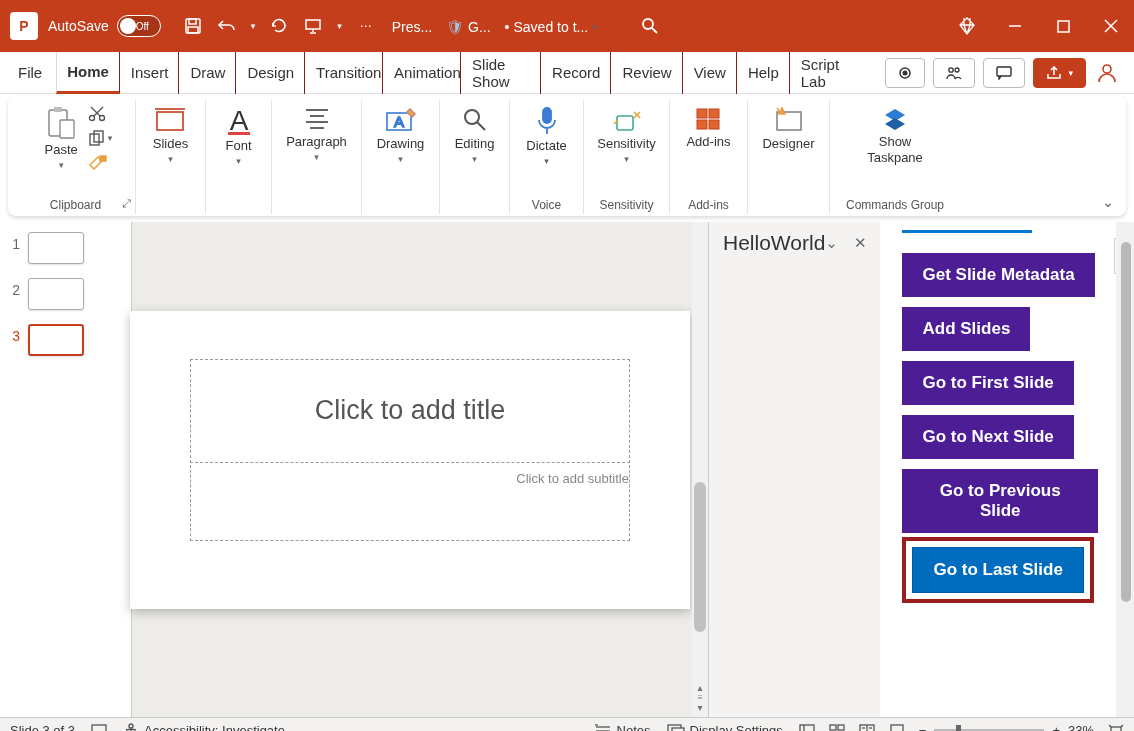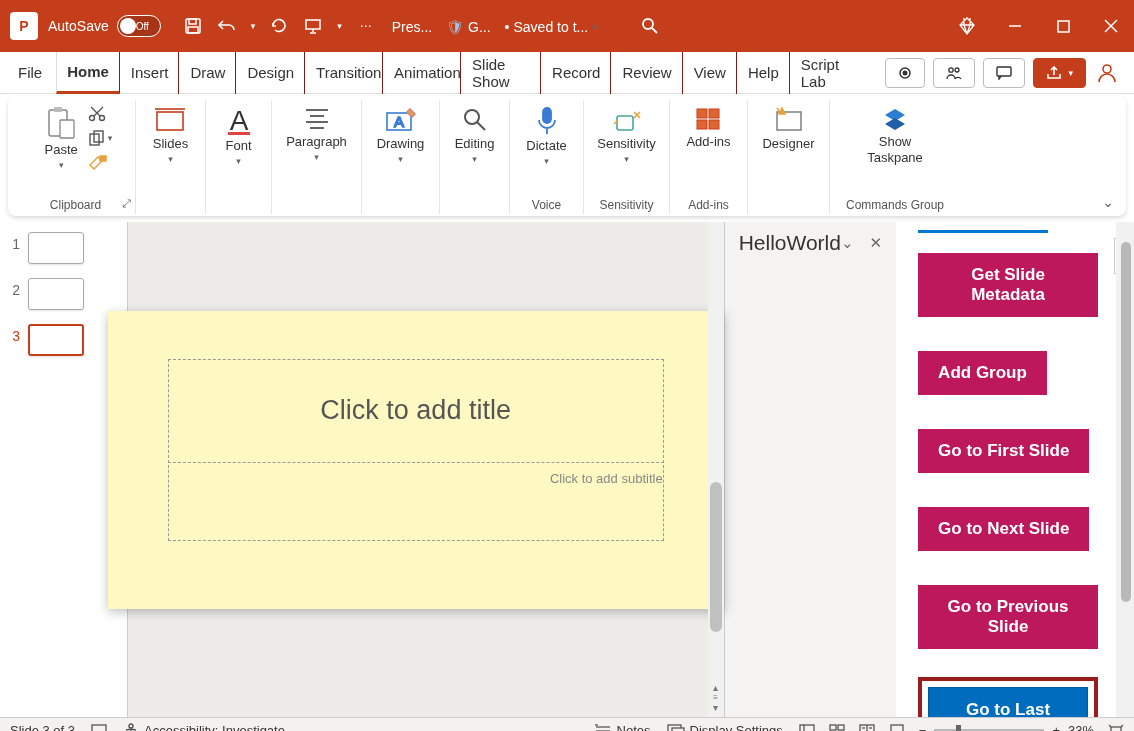--- a/index.html
+++ b/index.html
@@ -38,30 +38,30 @@
   .thumbrail{width:132px;background:#fff;border-right:1px solid #ccc;padding:10px 6px;overflow:auto}
   .thumb-row{display:flex;align-items:flex-start;gap:8px;margin-bottom:14px}
   .thumb-num{width:14px;text-align:right;font-size:14px;color:#666;padding-top:4px}
   .thumb-row.sel .thumb-num{color:#c43e1c}
   .thumb{width:56px;height:32px;border:1px solid #aaa;background:#fff;border-radius:3px;box-shadow:0 1px 2px rgba(0,0,0,.12)}
   .thumb-row.sel .thumb{border:2.5px solid #c43e1c}
   .editor{flex:1;position:relative;background:#eeece8;display:flex;align-items:center;justify-content:center}
   .vscroll{position:absolute;right:0;top:0;width:16px;height:100%;background:#f1f1f1}
   .vscroll-thumb{position:absolute;right:2px;width:12px;background:#c0c0c0;border-radius:6px}
   .nav-arrows{position:absolute;right:0;bottom:4px;width:16px;display:flex;flex-direction:column;align-items:center;gap:0;color:#777;font-size:10px}
-  .slide{width:616px;height:298px;background:#fef9c3;box-shadow:0 3px 10px rgba(0,0,0,.25);position:relative;margin-top:-20px;margin-left:-20px}
+  .slide{width:560px;height:298px;background:#ffffff;box-shadow:0 3px 10px rgba(0,0,0,.25);position:relative;margin-top:-20px;margin-left:-20px}
   .ph{position:absolute;border:1px dashed #999}
   .ph-title{left:60px;top:48px;right:60px;height:104px;display:flex;align-items:center;justify-content:center;font-size:27px;color:#555}
   .ph-sub{left:60px;top:154px;right:60px;height:76px;text-align:right;font-size:13px;color:#888;padding-top:6px;border-top:none}
   .taskpane{width:426px;border-left:1px solid #ccc;background:#f5f3f1;display:flex;flex-direction:row}
   .tp-header{height:42px;display:flex;align-items:center;padding:0 14px;font-size:21px;color:#333;justify-content:space-between}
   .tp-hactions{display:flex;gap:16px;color:#666;font-size:15px}
   .tp-body{flex:1;background:#fff;margin:0 0 0 0;position:relative;display:flex}
   .tp-content{flex:1;padding:22px 18px 18px 22px;overflow:auto}
-  .tp-btn{display:inline-block;background:#be185d;color:#fff;font-size:17px;font-weight:600;padding:12px 20px;margin-bottom:34px;cursor:pointer;border:none}
+  .tp-btn{display:inline-block;background:#4c1d95;color:#fff;font-size:17px;font-weight:600;padding:12px 20px;margin-bottom:10px;cursor:pointer;border:none}
   .tp-highlight{border:4px solid #9a1c1c;padding:6px;display:inline-block;margin-top:-6px}
   .tp-highlight .tp-btn{margin-bottom:0;border:1px solid #005a9e;background:#006cbe}
   .tp-scroll{width:18px;background:#f1f1f1;position:relative}
   .tp-scroll-thumb{position:absolute;right:3px;width:10px;background:#b8b8b8;border-radius:5px}
   .side-tab{position:absolute;right:0;top:16px;width:20px;height:36px;background:#fff;border:1px solid #ccc;border-right:none;display:flex;align-items:center;justify-content:center;font-size:12px;color:#666}
   .statusbar{height:26px;background:#f3f2f1;border-top:1px solid #ccc;display:flex;align-items:center;padding:0 10px;font-size:13px;color:#333}
   .sb-sep{flex:1}
   .sb-item{display:flex;align-items:center;gap:5px;margin-right:16px;cursor:pointer}
   .sb-icons{display:flex;align-items:center;gap:14px;margin-right:14px}
   .zoom{display:flex;align-items:center;gap:8px}
@@ -423,21 +423,21 @@
       <div class="tp-hactions">
         <span>⌄</span>
         <span>✕</span>
       </div>
     </div>
     <div class="tp-body" style="position:relative">
       <div class="side-tab">‹</div>
       <div class="tp-content">
         <div style="border-top:3px solid #0078d4;width:130px;margin:-14px 0 20px 0"></div>
         <button class="tp-btn">Get Slide Metadata</button><br>
-        <button class="tp-btn">Add Group</button><br>
+        <button class="tp-btn">Add Slides</button><br>
         <button class="tp-btn">Go to First Slide</button><br>
         <button class="tp-btn">Go to Next Slide</button><br>
         <button class="tp-btn">Go to Previous Slide</button><br>
         <div class="tp-highlight">
           <button class="tp-btn">Go to Last Slide</button>
         </div>
       </div>
       <div class="tp-scroll">
         <div class="tp-scroll-thumb" style="top:20px;height:360px"></div>
       </div>

